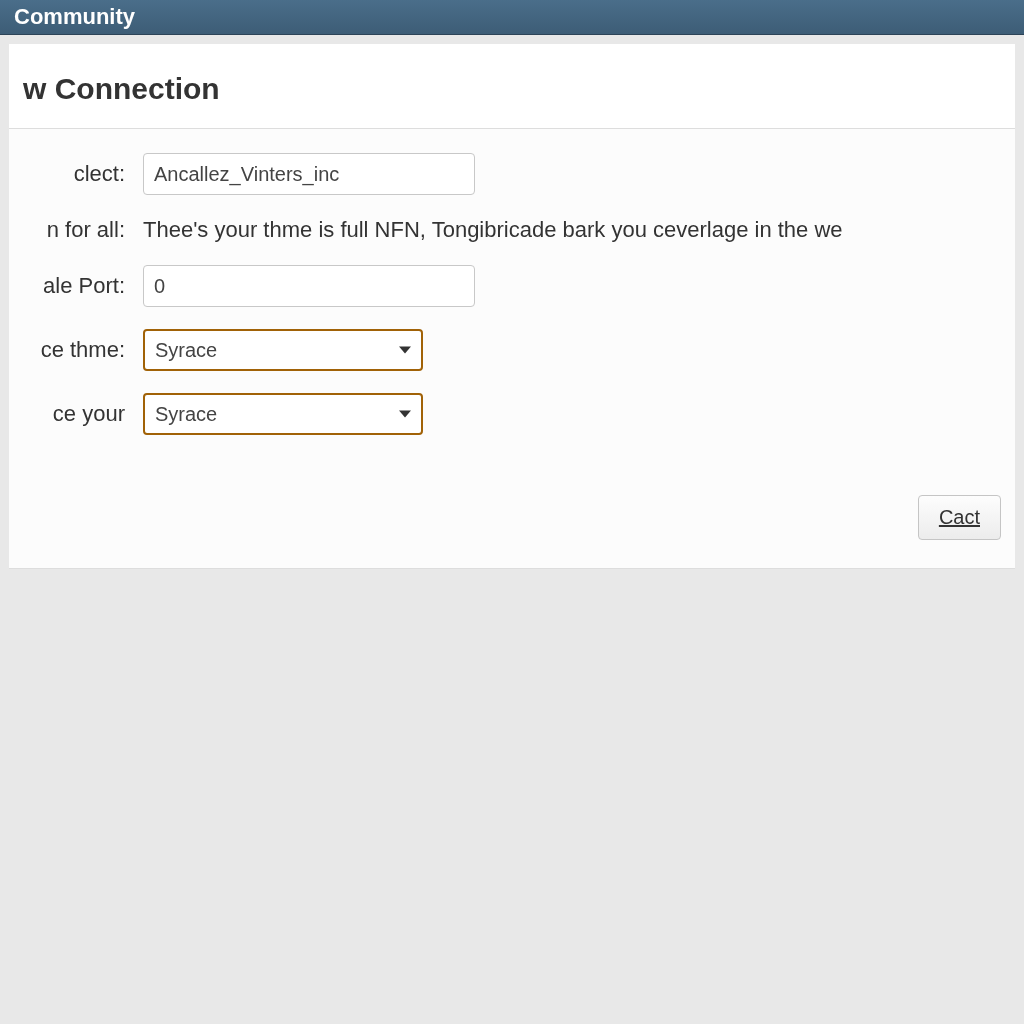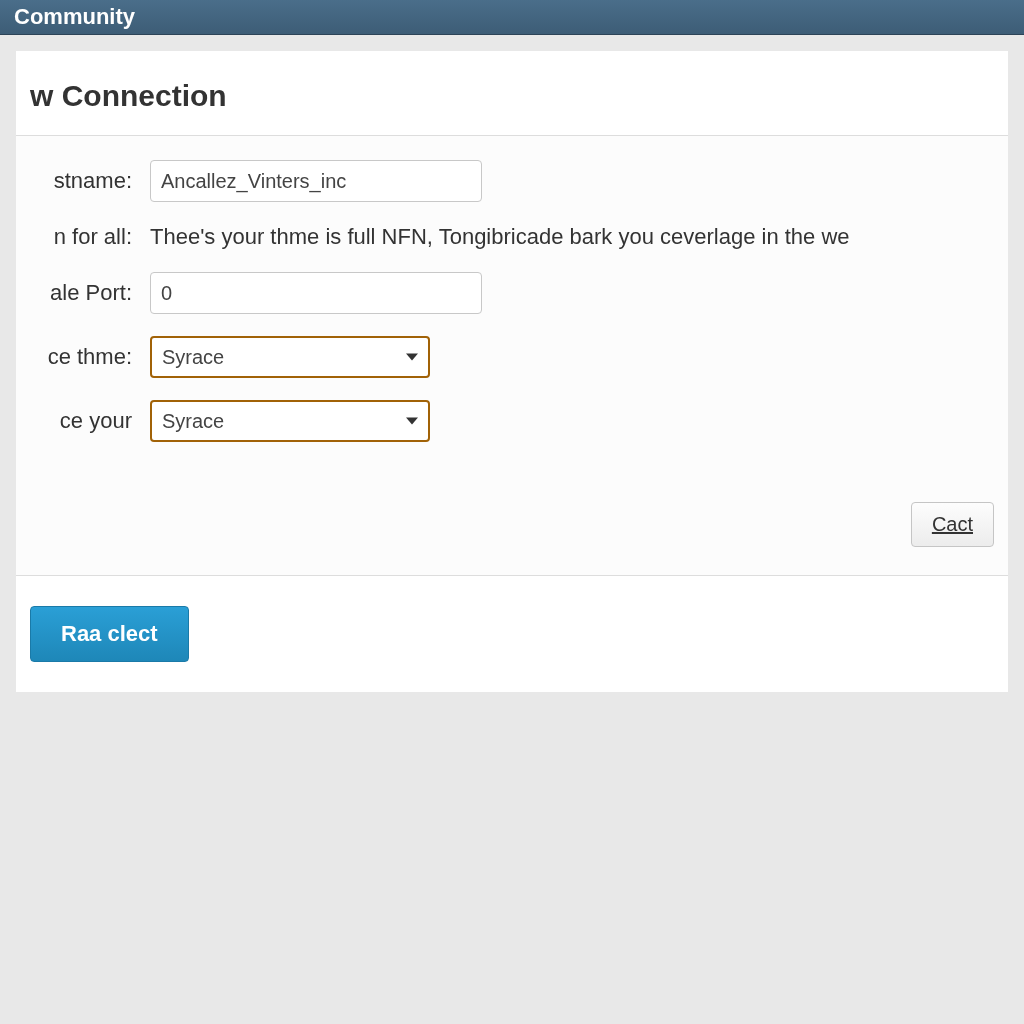--- a/index.html
+++ b/index.html
@@ -13,21 +13,21 @@
 .topbar {
   background: linear-gradient(to bottom, #4a6e8a, #3d5d76);
   color: #fff;
   padding: 4px 14px;
   font-size: 22px;
   font-weight: bold;
   border-bottom: 1px solid #2c4357;
 }
 .page {
   background: #fff;
-  margin: 16px;
+  margin: 9px;
   padding: 0;
 }
 .page-title {
   font-size: 30px;
   font-weight: bold;
   color: #333;
   padding: 28px 14px 22px 14px;
 }
 .card {
   border-top: 1px solid #ddd;
@@ -133,21 +133,21 @@
   <span>Community</span>
 </div>
 
 <div class="page">
 
   <div class="page-title">w Connection</div>
 
   <div class="card">
 
     <div class="form-row">
-      <div class="label">stname:</div>
+      <div class="label">clect:</div>
       <input type="text" class="text-input" value="Ancallez_Vinters_inc" style="">
     </div>
 
     <div class="form-row">
       <div class="label">n for all:</div>
       <div class="static-text">Thee's your thme is full NFN, Tongibricade bark you ceverlage in the we</div>
     </div>
 
     <div class="form-row">
       <div class="label">ale Port:</div>
@@ -173,17 +173,14 @@
         <span class="select-caret"></span>
       </div>
     </div>
 
     <div class="card-actions">
       <button class="btn-default">Cact</button>
     </div>
 
   </div>
 
-  <div class="below-card">
-    <button class="btn-primary">Raa clect</button>
-  </div>
 
 </div>
 
 </body></html>

